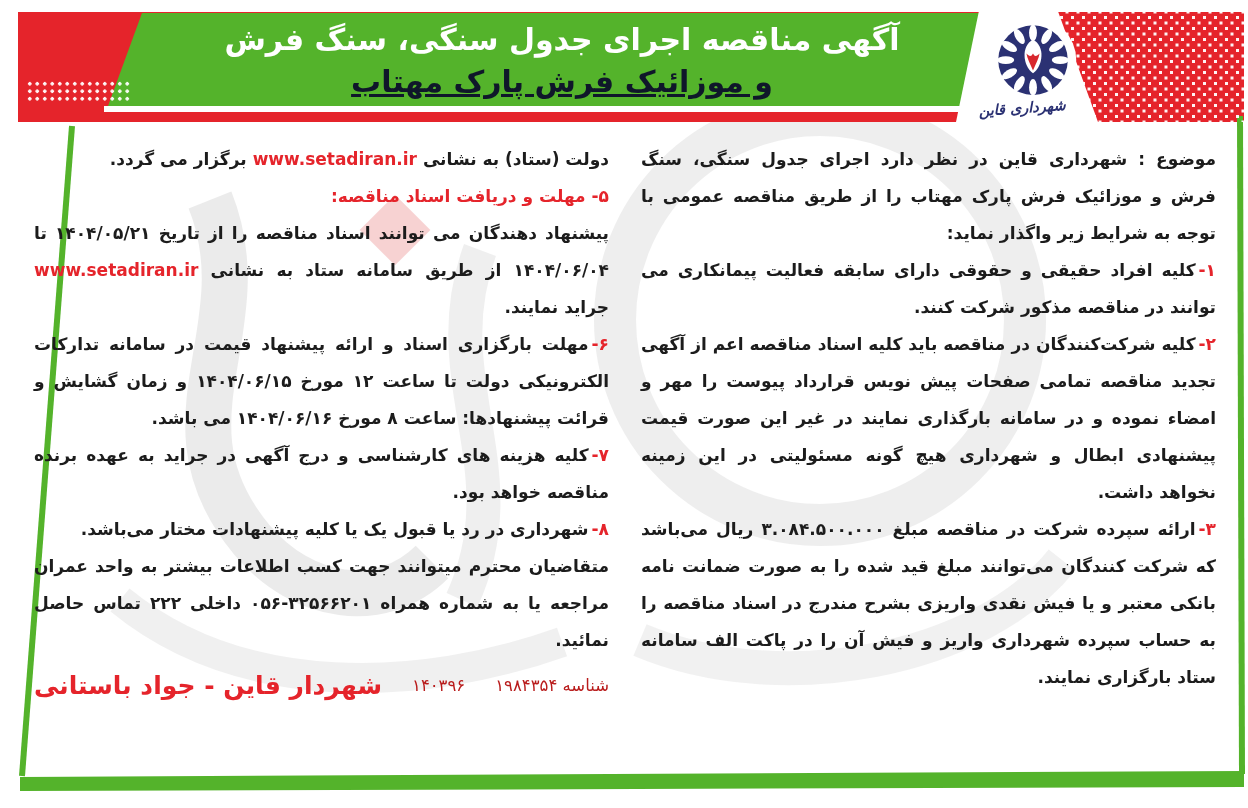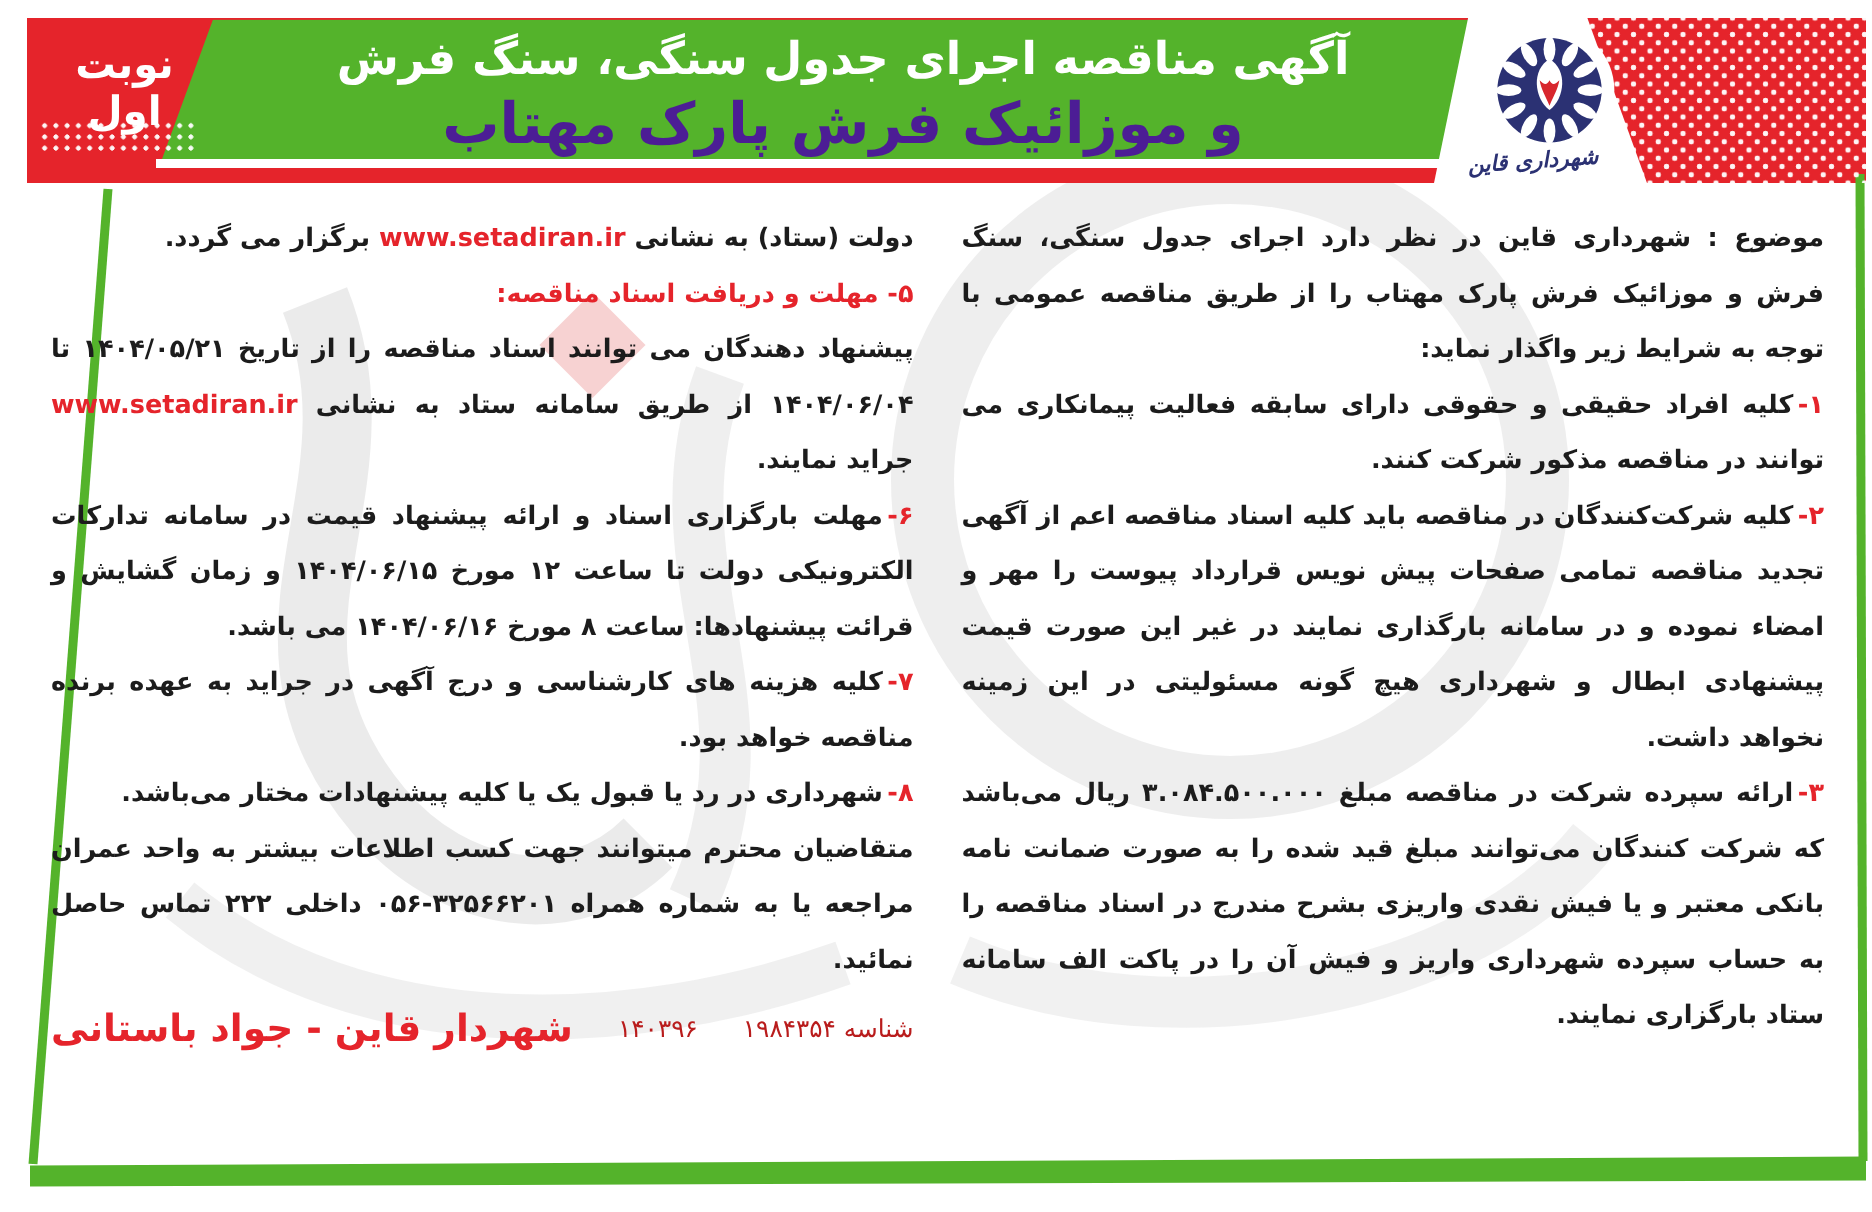--- a/index.html
+++ b/index.html
@@ -15,21 +15,21 @@
       background-image:
         radial-gradient(circle, rgba(255,255,255,.95) 1.7px, transparent 2px),
         radial-gradient(circle, rgba(255,255,255,.95) 1.7px, transparent 2px);
       background-size:11px 11px, 11px 11px;
       background-position:0 0, 5.5px 5.5px;
       clip-path: polygon(0 0, 100% 0, 100% 100%, 20% 100%); }
   .hdr-green { position:absolute; left:108px; top:13px; width:908px; height:93px; background:#54b32b; z-index:3;
       clip-path: polygon(34px 0px, 872px 0px, 908px 93px, 0px 93px);
       display:flex; flex-direction:column; justify-content:center; align-items:center; }
   .hdr-title1 { color:#ffffff; font-weight:bold; font-size:30px; line-height:44px; letter-spacing:-.5px; }
-  .hdr-title2 { color:#4c1d95; font-weight:bold; font-size:38px; line-height:40px; letter-spacing:-.5px; }
+  .hdr-title2 { color:#0f172a; font-weight:bold; font-size:30px; line-height:40px; letter-spacing:-.5px;text-decoration:underline; }
   .hdr-gap { position:absolute; left:104px; top:106px; width:912px; height:6px; background:#ffffff; z-index:3; }
   .hdr-blob { position:absolute; left:956px; top:12px; width:142px; height:110px; background:#ffffff; z-index:4;
       clip-path: polygon(16% 0, 72% 0, 100% 100%, 0 100%); }
   .logo-svg { position:absolute; left:986px; top:15px; width:94px; height:94px; z-index:5; }
   .logo-caption { position:absolute; left:948px; top:100px; width:148px; z-index:5; text-align:center;
       color:#2b3173; font-size:14.5px; font-weight:bold; font-style:italic; transform:rotate(-4deg); }
   .badge-label { position:absolute; left:26px; top:28px; width:114px; z-index:3; text-align:center;
       color:#ffffff; font-weight:bold; font-size:27px; }
   .badge-dots { position:absolute; left:26px; top:80px; width:106px; height:23px; z-index:3;
       background-image: radial-gradient(circle, rgba(255,255,255,.95) 1.5px, transparent 1.8px);
@@ -88,21 +88,20 @@
       <ellipse cx="50" cy="19" rx="4.2" ry="9" transform="rotate(210 50 48)"></ellipse>
       <ellipse cx="50" cy="19" rx="4.2" ry="9" transform="rotate(240 50 48)"></ellipse>
       <ellipse cx="50" cy="19" rx="4.2" ry="9" transform="rotate(270 50 48)"></ellipse>
       <ellipse cx="50" cy="19" rx="4.2" ry="9" transform="rotate(300 50 48)"></ellipse>
       <ellipse cx="50" cy="19" rx="4.2" ry="9" transform="rotate(330 50 48)"></ellipse>
     </g>
     <path d="M50 26 C63 33 61 54 50 62 C39 54 37 33 50 26 Z" fill="#ffffff"></path>
     <path d="M50 59 C47 52 44 47 43 41 C46 44 48 45 50 41 C52 45 54 44 57 41 C56 47 53 52 50 59 Z" fill="#d8272e"></path>
   </svg>
   <div class="logo-caption">شهرداری قاین</div>
-  <div class="badge-label">نوبت اول</div>
   <div class="badge-dots"></div>
 
   <svg class="frame" width="1248" height="808" viewBox="0 0 1248 808">
     <line x1="72" y1="126" x2="22" y2="776" stroke="#54b32b" stroke-width="6"></line>
     <line x1="1240" y1="116" x2="1242" y2="774" stroke="#54b32b" stroke-width="6"></line>
     <polygon points="20,777 1244,771 1244,787 20,791" fill="#54b32b"></polygon>
   </svg>
 
   <div class="content">
 

